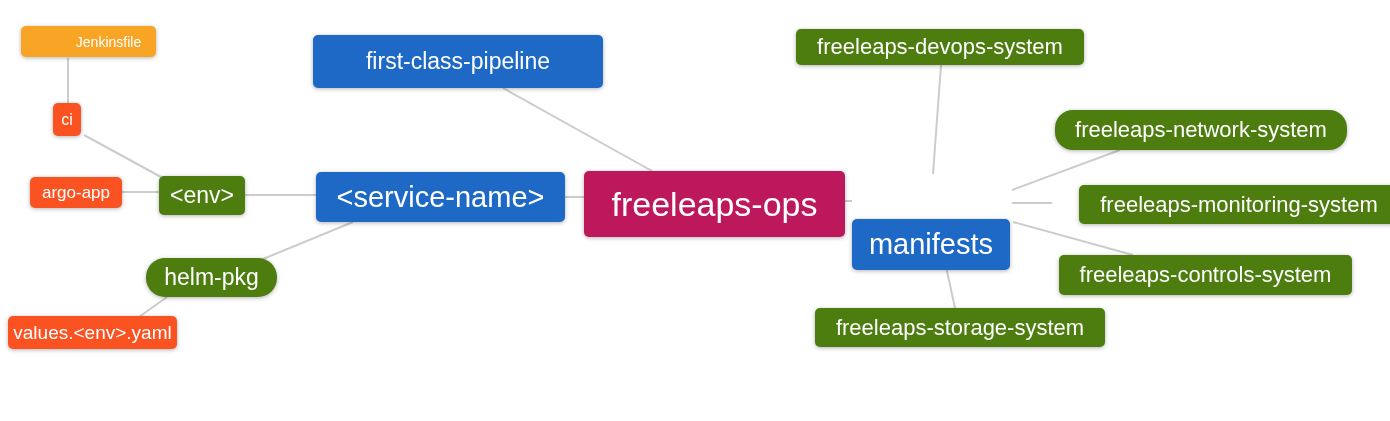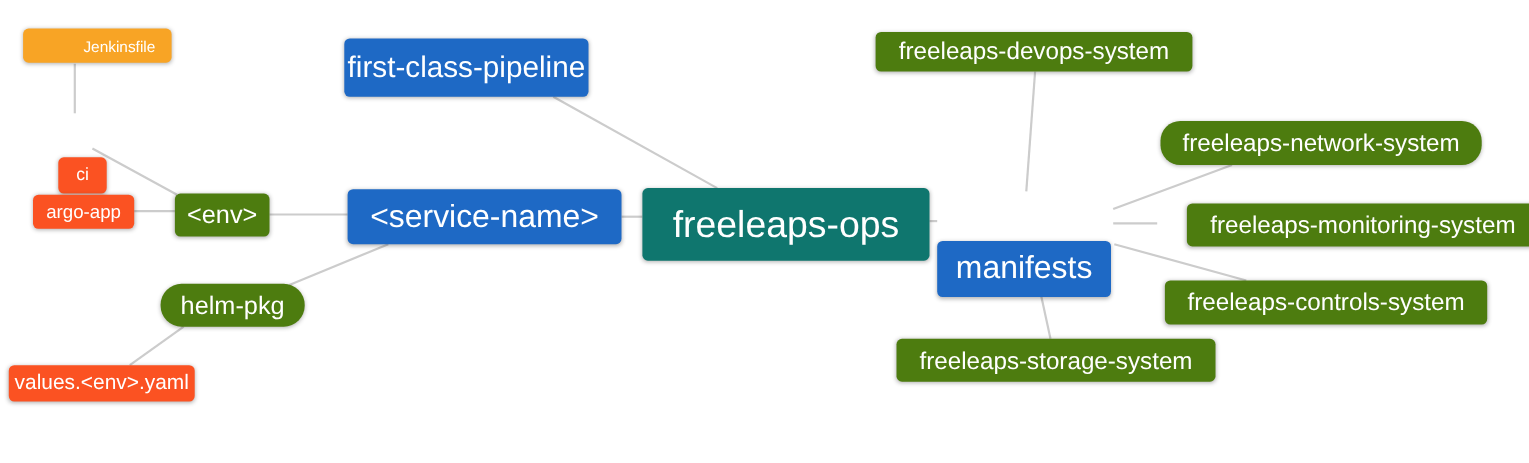--- a/index.html
+++ b/index.html
@@ -8,32 +8,32 @@
     font-family:"Liberation Sans","DejaVu Sans",sans-serif;
   }
   .edges{position:absolute;left:0;top:0;width:1390px;height:421px;}
   .edges line{stroke:#cccccc;stroke-width:2;}
   .node{
     position:absolute;display:flex;align-items:center;justify-content:center;
     color:#ffffff;border-radius:5px;white-space:nowrap;line-height:1;
     box-shadow:0 1px 4px rgba(0,0,0,0.30);cursor:pointer;user-select:none;
   }
   .blue  {background:#1e69c5;}
-  .dark  {background:#0f766e;}
+  .dark  {background:#be185d;}
   .green {background:#4d7c0f;}
   .red   {background:#fb5222;}
   .amber {background:#f8a425;}
 
   #n-jenkinsfile {left:21px;  top:26px;  width:95px;  height:31px; font-size:14px;padding-left:40px;}
-  #n-ci          {left:53px;  top:103px; width:44px;  height:33px; font-size:16px;margin-top:40px;}
+  #n-ci          {left:53px;  top:103px; width:28px;  height:33px; font-size:16px;}
   #n-argo-app    {left:30px;  top:177px; width:92px;  height:31px; font-size:17px;}
   #n-env         {left:159px; top:176px; width:86px;  height:39px; font-size:23px;}
   #n-helm-pkg    {left:146px; top:258px; width:131px; height:39px; font-size:23px;border-radius:19px;}
-  #n-values      {left:8px;   top:332px; width:169px; height:33px; font-size:19px;}
-  #n-fcp         {left:313px; top:35px;  width:222px; height:53px; font-size:27px;}
+  #n-values      {left:8px;   top:316px; width:169px; height:33px; font-size:19px;}
+  #n-fcp         {left:313px; top:35px;  width:290px; height:53px; font-size:23px;}
   #n-service     {left:316px; top:172px; width:249px; height:50px; font-size:29px;}
   #n-ops         {left:584px; top:171px; width:261px; height:66px; font-size:34px;}
   #n-manifests   {left:852px; top:174px; width:158px; height:51px; font-size:29px;margin-top:45px;}
   #n-devops      {left:796px; top:29px;  width:288px; height:36px; font-size:22px;}
   #n-network     {left:1055px;top:110px; width:292px; height:40px; font-size:22px;border-radius:18px;}
   #n-monitoring  {left:1052px;top:185px; width:320px; height:39px; font-size:22px;margin-left:27px;}
   #n-controls    {left:1059px;top:255px; width:293px; height:40px; font-size:22px;}
   #n-storage     {left:815px; top:308px; width:290px; height:39px; font-size:22px;}
 </style>
 </head>

